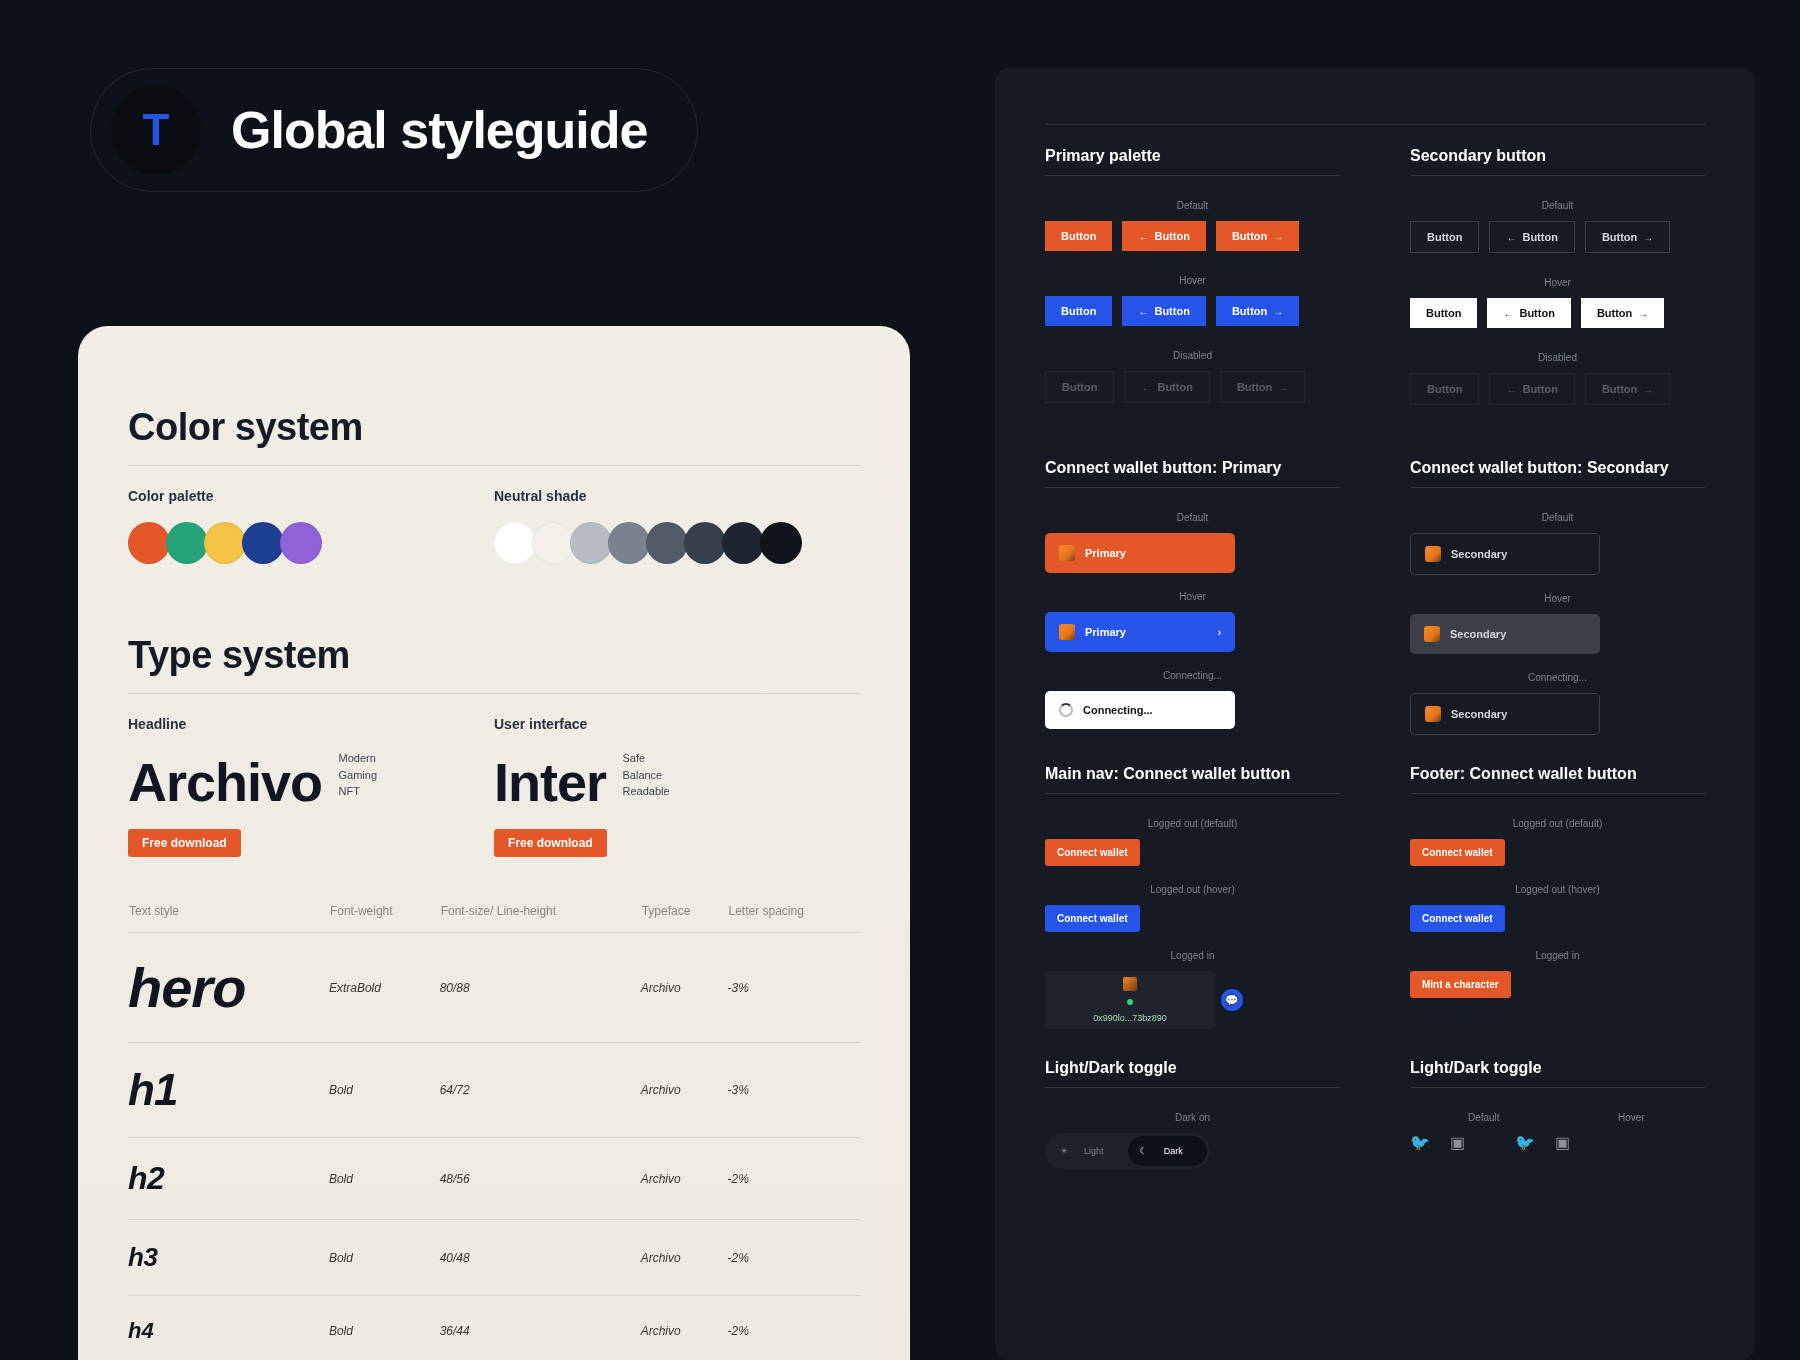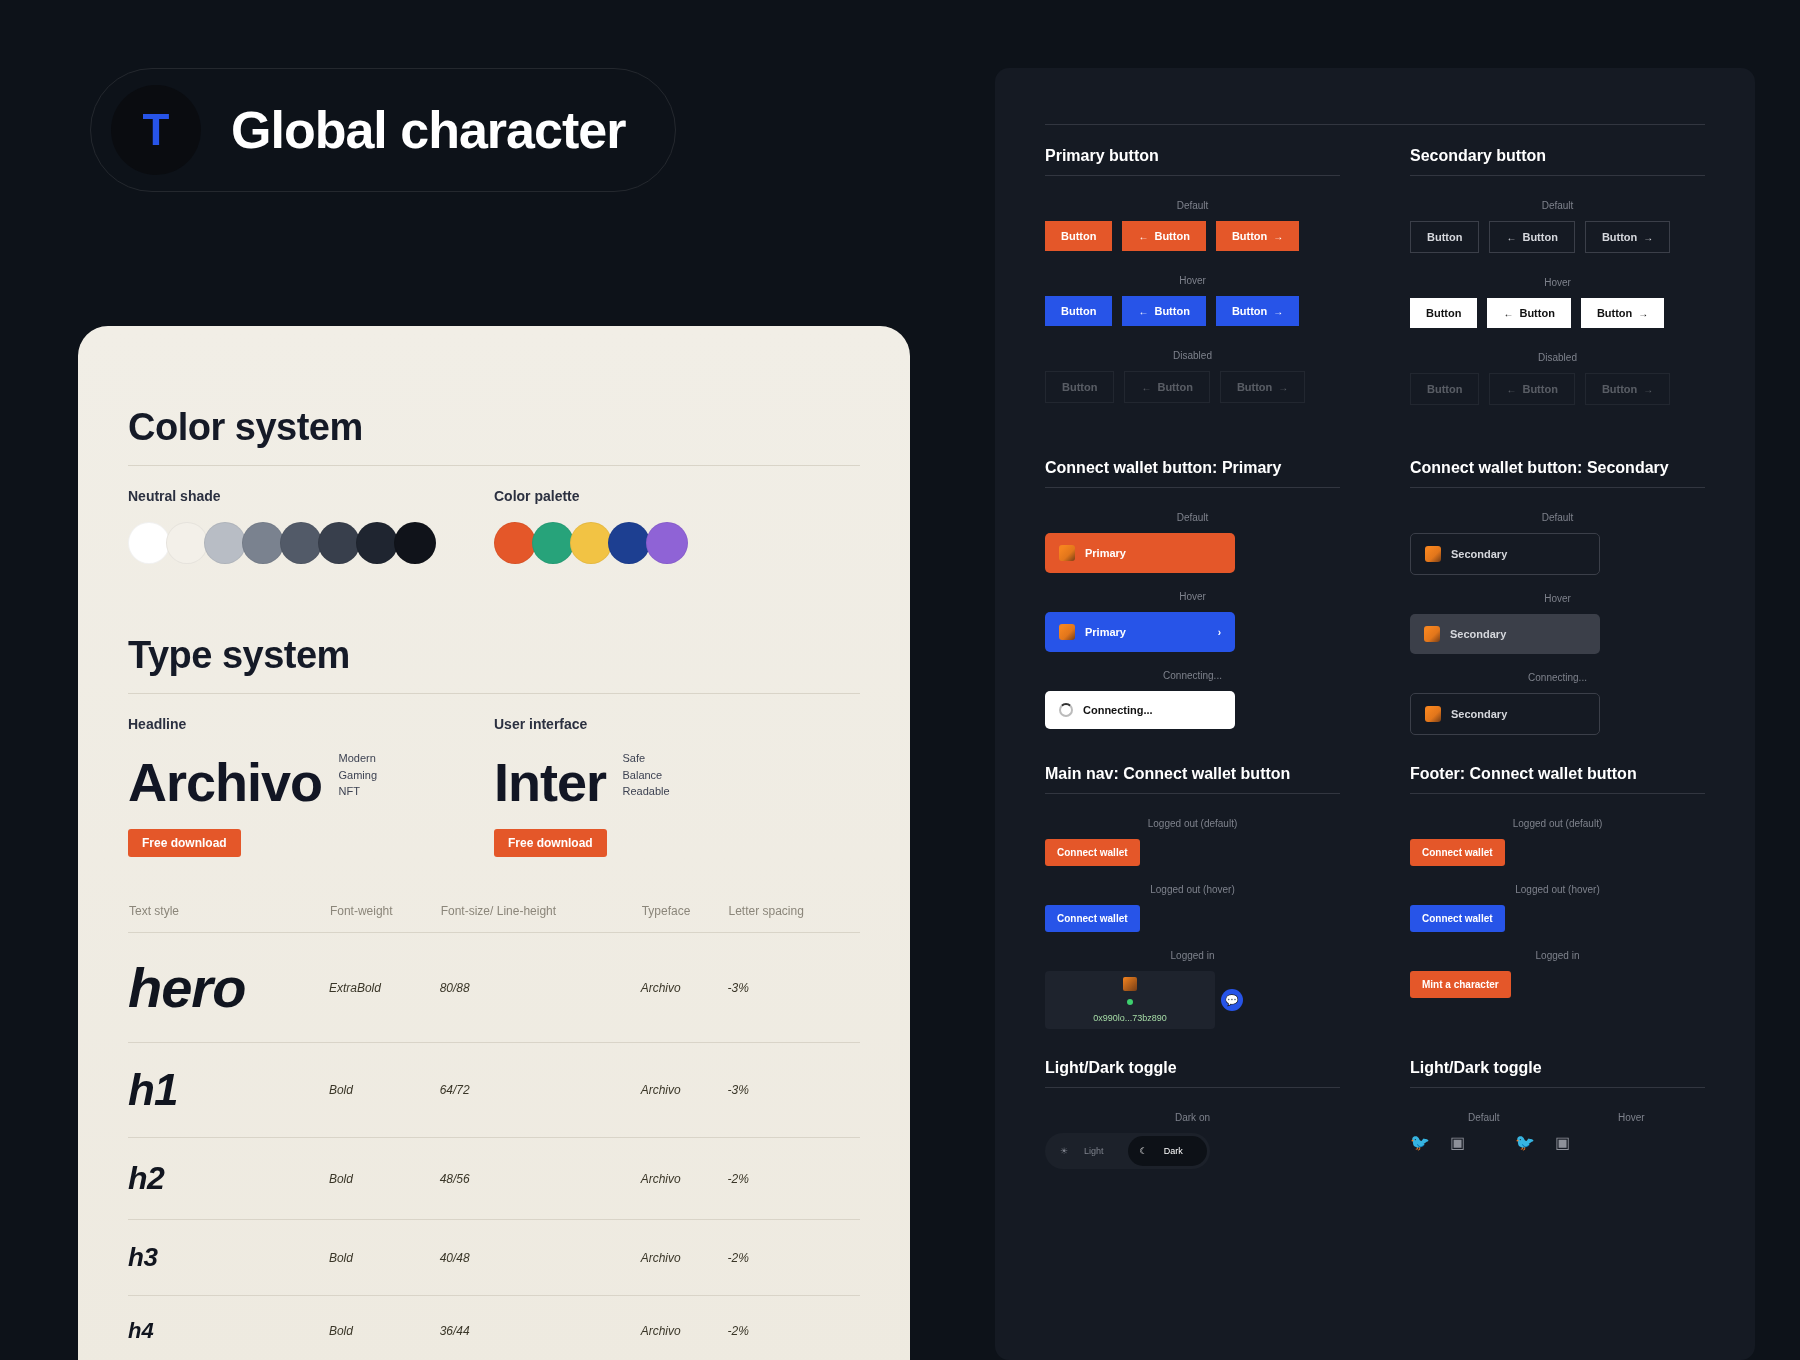--- a/index.html
+++ b/index.html
@@ -111,52 +111,52 @@
   .toggle span.on { background:#0d1117; color:#fff; }
 
   .social { display:flex; gap:20px; color:#8d9099; font-size:16px;}
   .social .hover { color:#fff; }
 </style>
 </head>
 <body>
 
 <div class="header-pill">
   <div class="badge">T</div>
-  <div class="title">Global character</div>
+  <div class="title">Global styleguide</div>
 </div>
 
 <div class="card-light">
 
   <div class="section-title">Color system</div>
   <div class="hr"></div>
 
   <div class="row">
+    <div style="flex:1">
+      <div class="sublabel">Color palette</div>
+      <div class="swatches" id="palette-swatches">
+          <div class="sw" style="background: rgb(228, 87, 41);"></div>
+          <div class="sw" style="background: rgb(39, 163, 122);"></div>
+          <div class="sw" style="background: rgb(242, 195, 68);"></div>
+          <div class="sw" style="background: rgb(29, 63, 145);"></div>
+          <div class="sw" style="background: rgb(143, 99, 214);"></div>
+        </div>
+    </div>
     <div style="flex:1">
       <div class="sublabel">Neutral shade</div>
       <div class="swatches" id="neutral-swatches">
           <div class="sw" style="background: rgb(255, 255, 255);"></div>
           <div class="sw" style="background: rgb(243, 240, 233);"></div>
           <div class="sw" style="background: rgb(184, 189, 197);"></div>
           <div class="sw" style="background: rgb(122, 130, 143);"></div>
           <div class="sw" style="background: rgb(82, 90, 104);"></div>
           <div class="sw" style="background: rgb(56, 63, 76);"></div>
           <div class="sw" style="background: rgb(31, 37, 48);"></div>
           <div class="sw" style="background: rgb(16, 19, 26);"></div>
         </div>
     </div>
-    <div style="flex:1">
-      <div class="sublabel">Color palette</div>
-      <div class="swatches" id="palette-swatches">
-          <div class="sw" style="background: rgb(228, 87, 41);"></div>
-          <div class="sw" style="background: rgb(39, 163, 122);"></div>
-          <div class="sw" style="background: rgb(242, 195, 68);"></div>
-          <div class="sw" style="background: rgb(29, 63, 145);"></div>
-          <div class="sw" style="background: rgb(143, 99, 214);"></div>
-        </div>
-    </div>
   </div>
 
   <div style="height:70px"></div>
   <div class="section-title">Type system</div>
   <div class="hr"></div>
 
   <div class="row">
     <div class="type-col">
       <div class="sublabel">Headline</div>
       <span class="font-name">Archivo</span>
@@ -221,21 +221,21 @@
       </tbody>
   </table>
 </div>
 
 <div class="card-dark">
   <div class="hr"></div>
 
   <div class="dark-cols">
 
     <div class="dark-col">
-      <div class="dark-sub">Primary button</div>
+      <div class="dark-sub">Primary palette</div>
 
       <div class="state-label">Default</div>
       <div class="btn-row">
         <div class="btn orange">
             <span>Button</span>
           </div>
         <div class="btn orange">
             <span class="arrow">←</span>
             <span>Button</span>
           </div>

